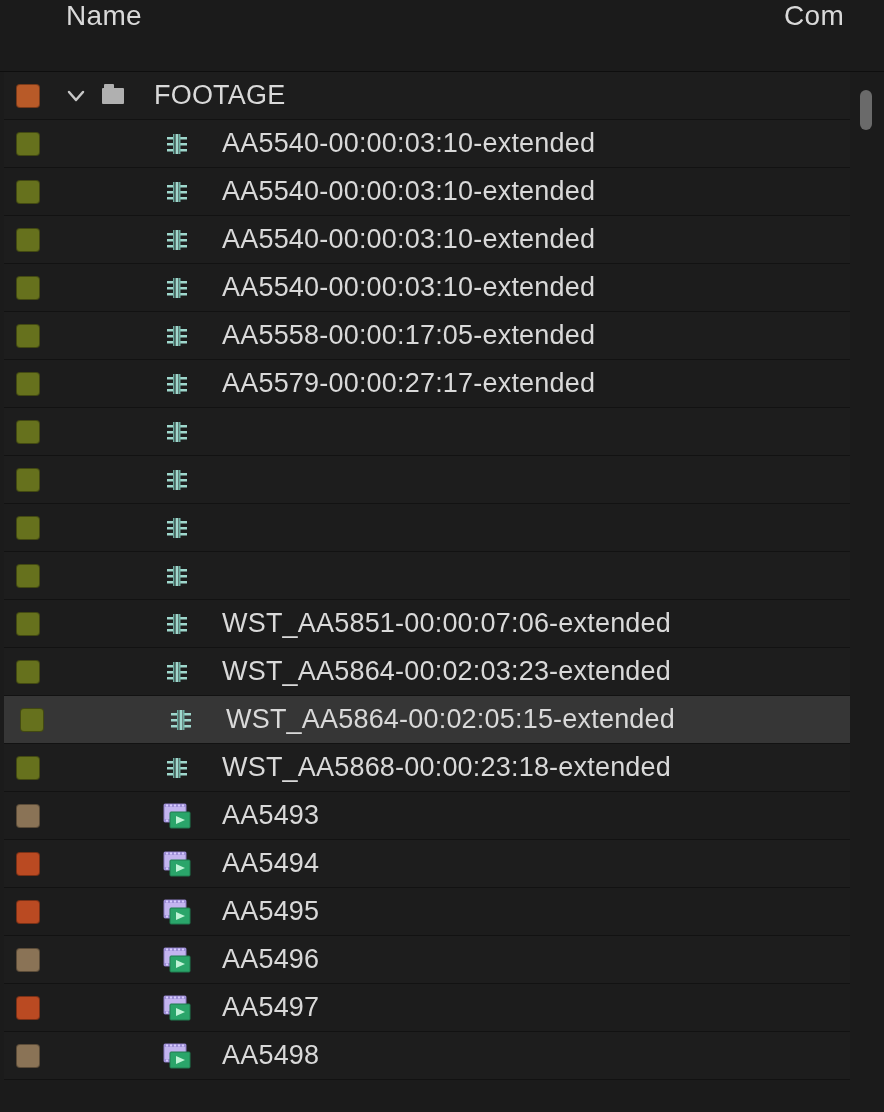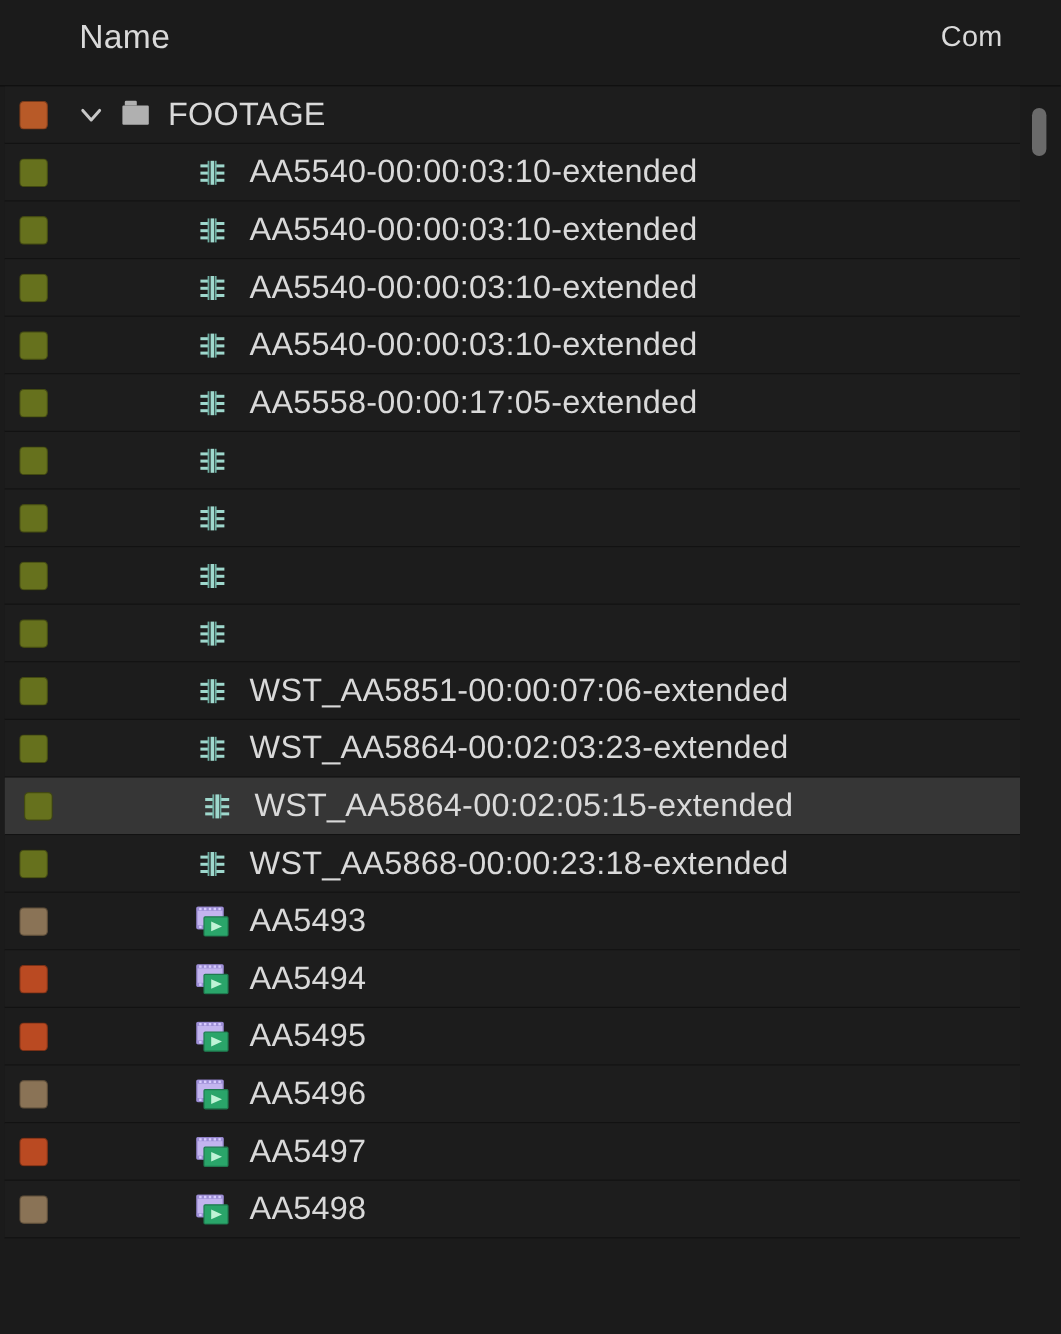--- a/index.html
+++ b/index.html
@@ -12,37 +12,37 @@
     color: #d9d9d9;
   }
   .panel {
     position: relative;
     width: 100%;
     height: 100%;
     background: #1b1b1b;
   }
   .header-row {
     display: flex;
-    align-items: center;
+    align-items: flex-start;
     height: 72px;
     padding-bottom: 10px;
     border-bottom: 1px solid #0e0e0e;
     background: #1b1b1b;
   }
   .col-name {
     flex: 1 1 auto;
     padding-left: 66px;
     font-size: 28px;
     color: #d9d9d9;
     letter-spacing: .3px;
   }
   .col-com {
     width: 100px;
     text-align: left;
-    font-size: 24px;
+    font-size: 28px;
     color: #d9d9d9;
     letter-spacing: .3px;
     padding-right: 0;
     overflow: hidden;
     margin-left: 36px;
   }
   .list {
     position: absolute;
     top: 72px;
     left: 4px;
@@ -94,20 +94,21 @@
   }
   .bin-icon .binbox::before{
     content:""; position:absolute; top:-4px; left:2px; width:10px; height:4px;
     background:#b0b0b0; border-radius:1px 1px 0 0;
   }
   .item-name {
     font-size: 27px;
     color: #d9d9d9;
     letter-spacing: .2px;
     white-space: nowrap;
+    margin-left: 14px;
   }
   .indent-child { width: 98px; flex:0 0 98px; }
   .icon-cell { width: 30px; flex: 0 0 30px; display:flex; align-items:center; justify-content:center; margin-right: 16px; }
   .icon-cell svg { display:block; }
 
   
   .scrollbar-track {
     position:absolute;
     top: 90px;
     right: 10px;
@@ -229,20 +230,38 @@
     <rect x="3" y="12" width="7" height="2.5" fill="#9fd8cd"></rect>
     <rect x="3" y="18" width="7" height="2.5" fill="#9fd8cd"></rect>
     <rect x="16" y="6" width="7" height="2.5" fill="#9fd8cd"></rect>
     <rect x="16" y="12" width="7" height="2.5" fill="#9fd8cd"></rect>
     <rect x="16" y="18" width="7" height="2.5" fill="#9fd8cd"></rect>
     <rect x="9" y="3" width="1.5" height="20" fill="#6faea2"></rect>
     <rect x="15" y="3" width="1.5" height="20" fill="#6faea2"></rect>
   </svg>
 </div>
           <span class="item-name">AA5558-00:00:17:05-extended</span>
+        </div>
+        <div class="row odd">
+          <div class="color-swatch swatch-olive"></div>
+          <div class="indent-child"></div>
+          <div class="icon-cell">
+  <svg width="26" height="26" viewBox="0 0 26 26">
+    <rect x="11.5" y="3" width="3" height="20" fill="#9fd8cd"></rect>
+    <rect x="3" y="6" width="7" height="2.5" fill="#9fd8cd"></rect>
+    <rect x="3" y="12" width="7" height="2.5" fill="#9fd8cd"></rect>
+    <rect x="3" y="18" width="7" height="2.5" fill="#9fd8cd"></rect>
+    <rect x="16" y="6" width="7" height="2.5" fill="#9fd8cd"></rect>
+    <rect x="16" y="12" width="7" height="2.5" fill="#9fd8cd"></rect>
+    <rect x="16" y="18" width="7" height="2.5" fill="#9fd8cd"></rect>
+    <rect x="9" y="3" width="1.5" height="20" fill="#6faea2"></rect>
+    <rect x="15" y="3" width="1.5" height="20" fill="#6faea2"></rect>
+  </svg>
+</div>
+          <span class="item-name">AA5579-00:00:27:17-extended</span>
         </div>
         <div class="row">
           <div class="color-swatch swatch-olive"></div>
           <div class="indent-child"></div>
           <div class="icon-cell">
   <svg width="26" height="26" viewBox="0 0 26 26">
     <rect x="11.5" y="3" width="3" height="20" fill="#9fd8cd"></rect>
     <rect x="3" y="6" width="7" height="2.5" fill="#9fd8cd"></rect>
     <rect x="3" y="12" width="7" height="2.5" fill="#9fd8cd"></rect>
     <rect x="3" y="18" width="7" height="2.5" fill="#9fd8cd"></rect>

